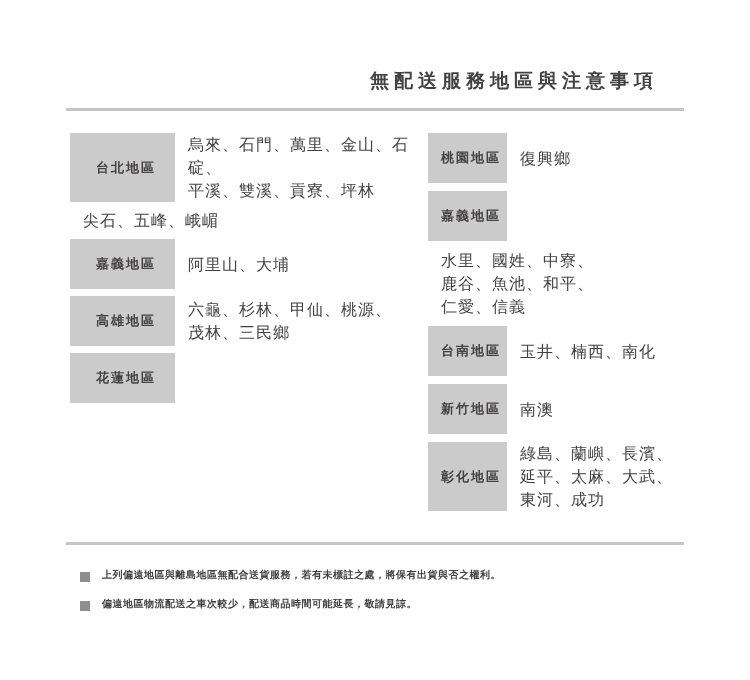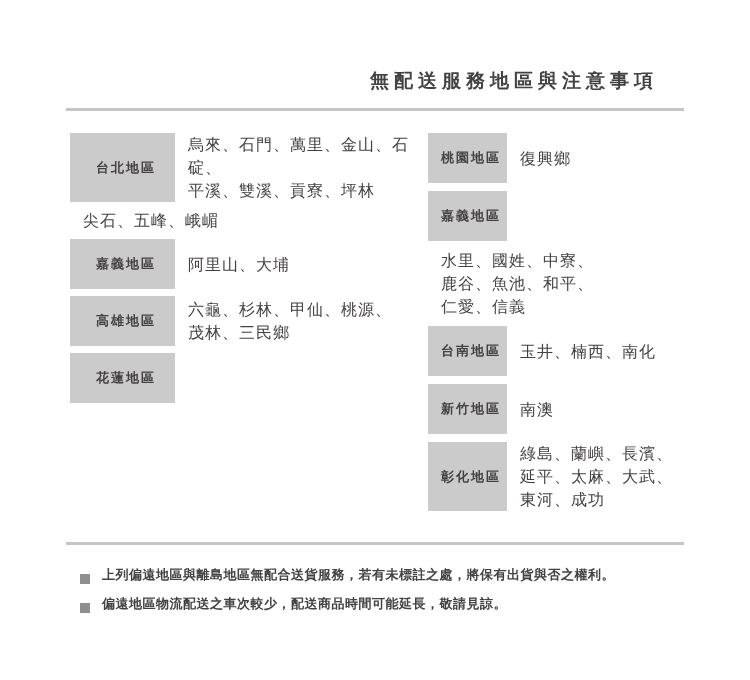--- a/index.html
+++ b/index.html
@@ -59,23 +59,23 @@
     font-size:16px;line-height:23px;letter-spacing:1px;
     white-space:pre-line;
     color:var(--text);
   }
 
   .notes{
     position:absolute;top:566px;left:80px;width:630px;
     display:flex;flex-direction:column;
   }
   .note{
-    display:flex;align-items:flex-end;
+    display:flex;align-items:center;
     margin-bottom:11px;
-    font-size:13px;font-weight:bold;line-height:18px;letter-spacing:0.5px;
+    font-size:10px;font-weight:bold;line-height:18px;letter-spacing:0.5px;
     color:var(--text);
   }
   .bullet{
     flex:none;width:10px;height:10px;
     background:var(--bullet);
     margin:4px 12px 0 0;
   }
 </style>
 </head>
 <body>

